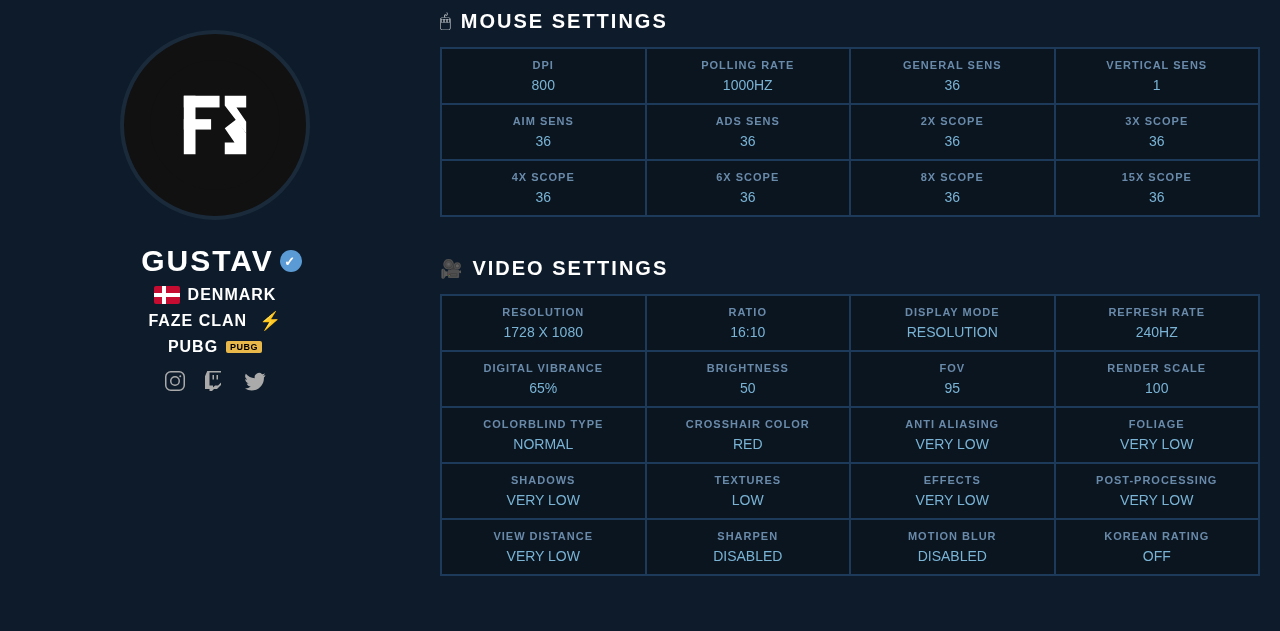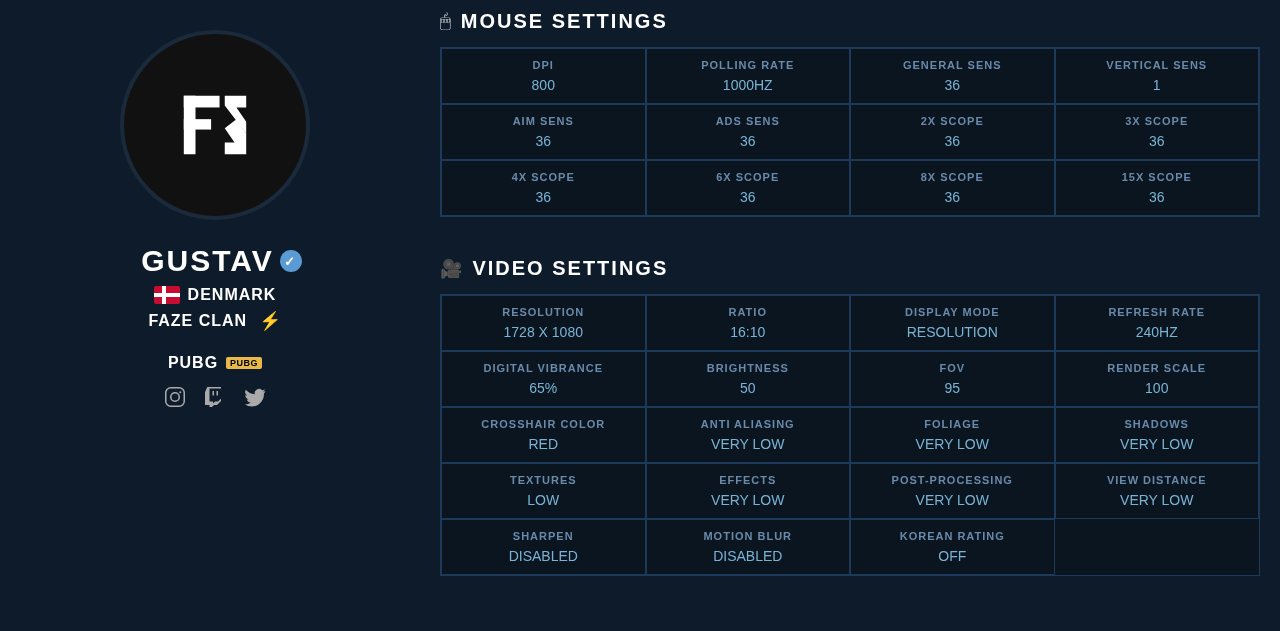--- a/index.html
+++ b/index.html
@@ -130,21 +130,21 @@
     .faze-icon {
       color: #e63946;
       font-size: 18px;
       font-weight: 900;
     }
 
     .game-row {
       display: flex;
       align-items: center;
       gap: 8px;
-      margin-top: 22px;
+      margin-top: 6px;
     }
 
     .game-name {
       font-size: 16px;
       font-weight: 700;
       letter-spacing: 1px;
       color: #fff;
     }
 
     .pubg-badge {
@@ -389,20 +389,24 @@
         </div>
         <div class="setting-cell">
           <div class="setting-label">FOV</div>
           <div class="setting-value">95</div>
         </div>
         <div class="setting-cell">
           <div class="setting-label">RENDER SCALE</div>
           <div class="setting-value">100</div>
         </div>
         <div class="setting-cell">
+          <div class="setting-label">COLORBLIND TYPE</div>
+          <div class="setting-value">NORMAL</div>
+        </div>
+        <div class="setting-cell">
           <div class="setting-label">CROSSHAIR COLOR</div>
           <div class="setting-value">RED</div>
         </div>
         <div class="setting-cell">
           <div class="setting-label">ANTI ALIASING</div>
           <div class="setting-value">VERY LOW</div>
         </div>
         <div class="setting-cell">
           <div class="setting-label">FOLIAGE</div>
           <div class="setting-value">VERY LOW</div>

